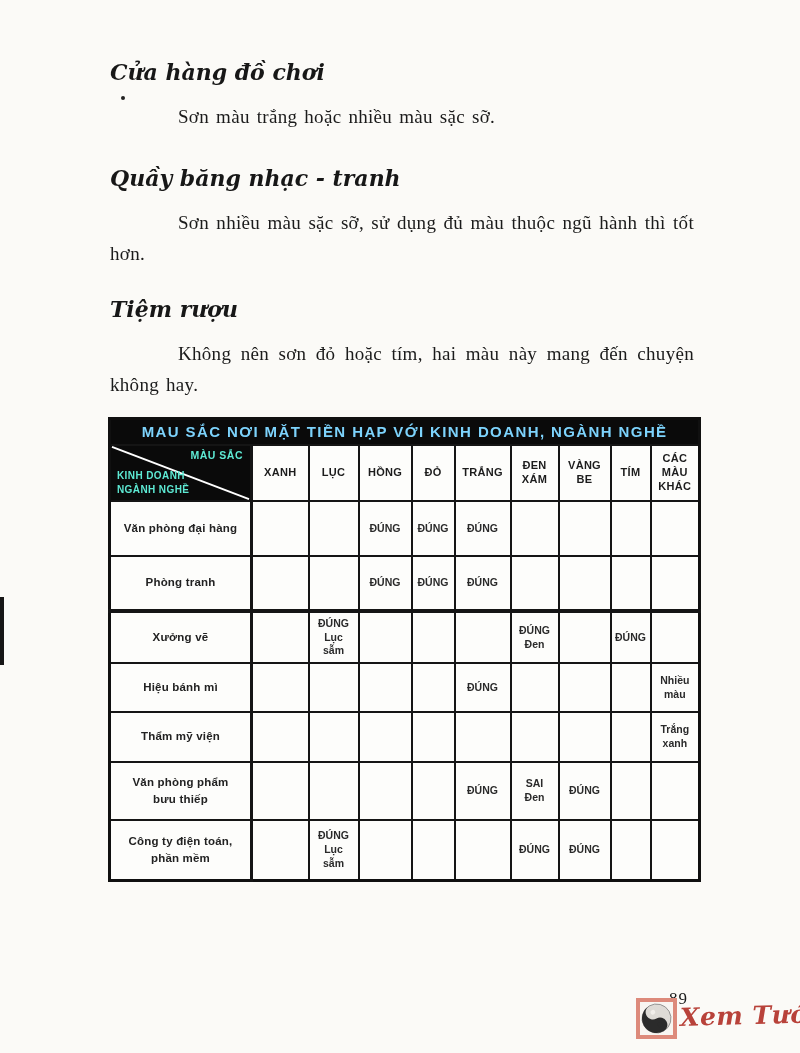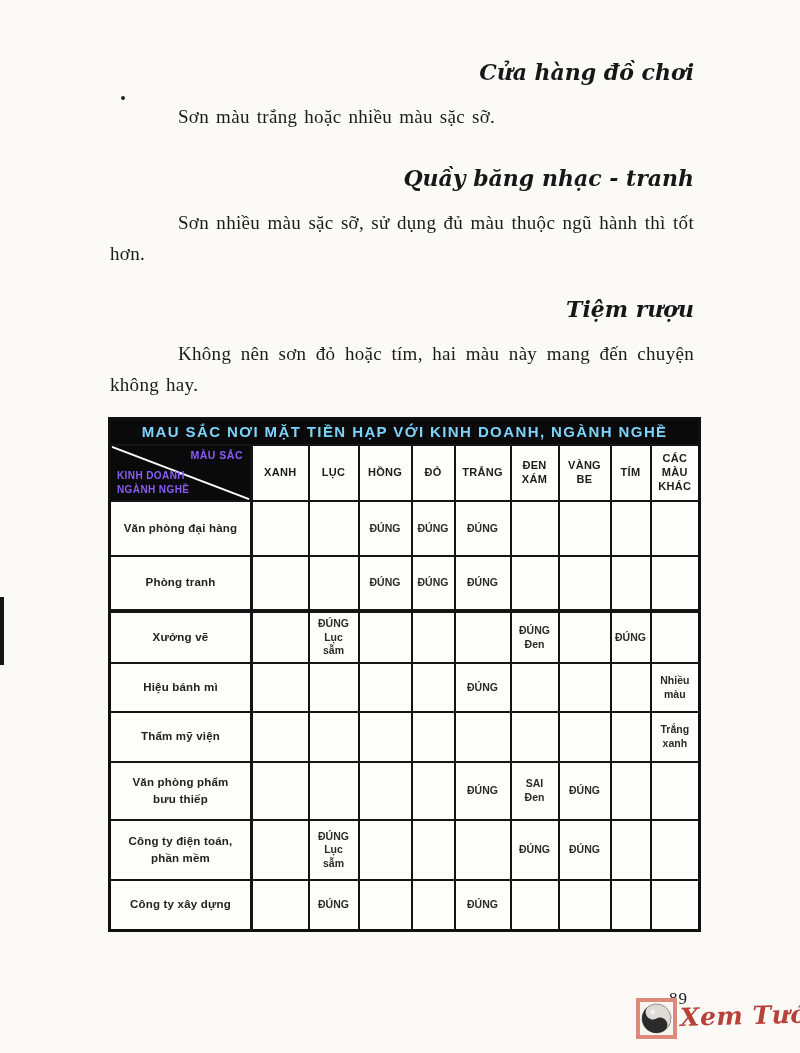--- a/index.html
+++ b/index.html
@@ -18,21 +18,21 @@
   }
   .content {
     position: absolute;
     left: 110px; top: 58px;
     width: 584px;
   }
   .heading {
     font-family: "DejaVu Serif", serif;
     font-style: italic;
     font-weight: bold;
-    text-align: right;
+    text-align: left;
     font-size: 22px;
     line-height: 1.3;
     margin: 0;
     color: #171717;
   }
   .h1m { margin-bottom: 0; }
   .h2m { margin-top: 32px; }
   .h3m { margin-top: 26px; }
   .para {
     font-size: 19px;
@@ -73,21 +73,21 @@
     background: #0a0a0a;
     color: #7dd3fc;
     font-size: 15px;
     font-weight: bold;
     letter-spacing: 1.4px;
     height: 27px;
     padding: 2px 0;
   }
   th.corner {
     background: #0a0a0a;
-    color: #8b5cf6;
+    color: #5eead4;
     position: relative;
     height: 56px;
     padding: 0;
     border-right-width: 3px;
   }
   .corner svg.diag { position: absolute; left: 0; top: 0; width: 100%; height: 100%; }
   .c-top {
     position: absolute; top: 3px; right: 7px;
     font-size: 10.5px; font-weight: bold; letter-spacing: 0.5px;
   }
@@ -304,32 +304,20 @@
 Lục
 sẫm</td>
             <td class="val"></td>
             <td class="val"></td>
             <td class="val"></td>
             <td class="val">ĐÚNG</td>
             <td class="val">ĐÚNG</td>
             <td class="val"></td>
             <td class="val"></td>
           </tr>
-          <tr style="height: 50px;">
-            <td class="rowname">Công ty xây dựng</td>
-            <td class="val"></td>
-            <td class="val">ĐÚNG</td>
-            <td class="val"></td>
-            <td class="val"></td>
-            <td class="val">ĐÚNG</td>
-            <td class="val"></td>
-            <td class="val"></td>
-            <td class="val"></td>
-            <td class="val"></td>
-          </tr>
         </tbody>
     </table>
   </div>
 
   <div class="page-num">89</div>
 
   <div class="watermark">
     <svg class="yy" viewBox="0 0 41 41">
       <rect x="0" y="0" width="41" height="41" fill="#dd8a7b"></rect>
       <rect x="4" y="4" width="33" height="33" fill="#f8f5f1"></rect>

